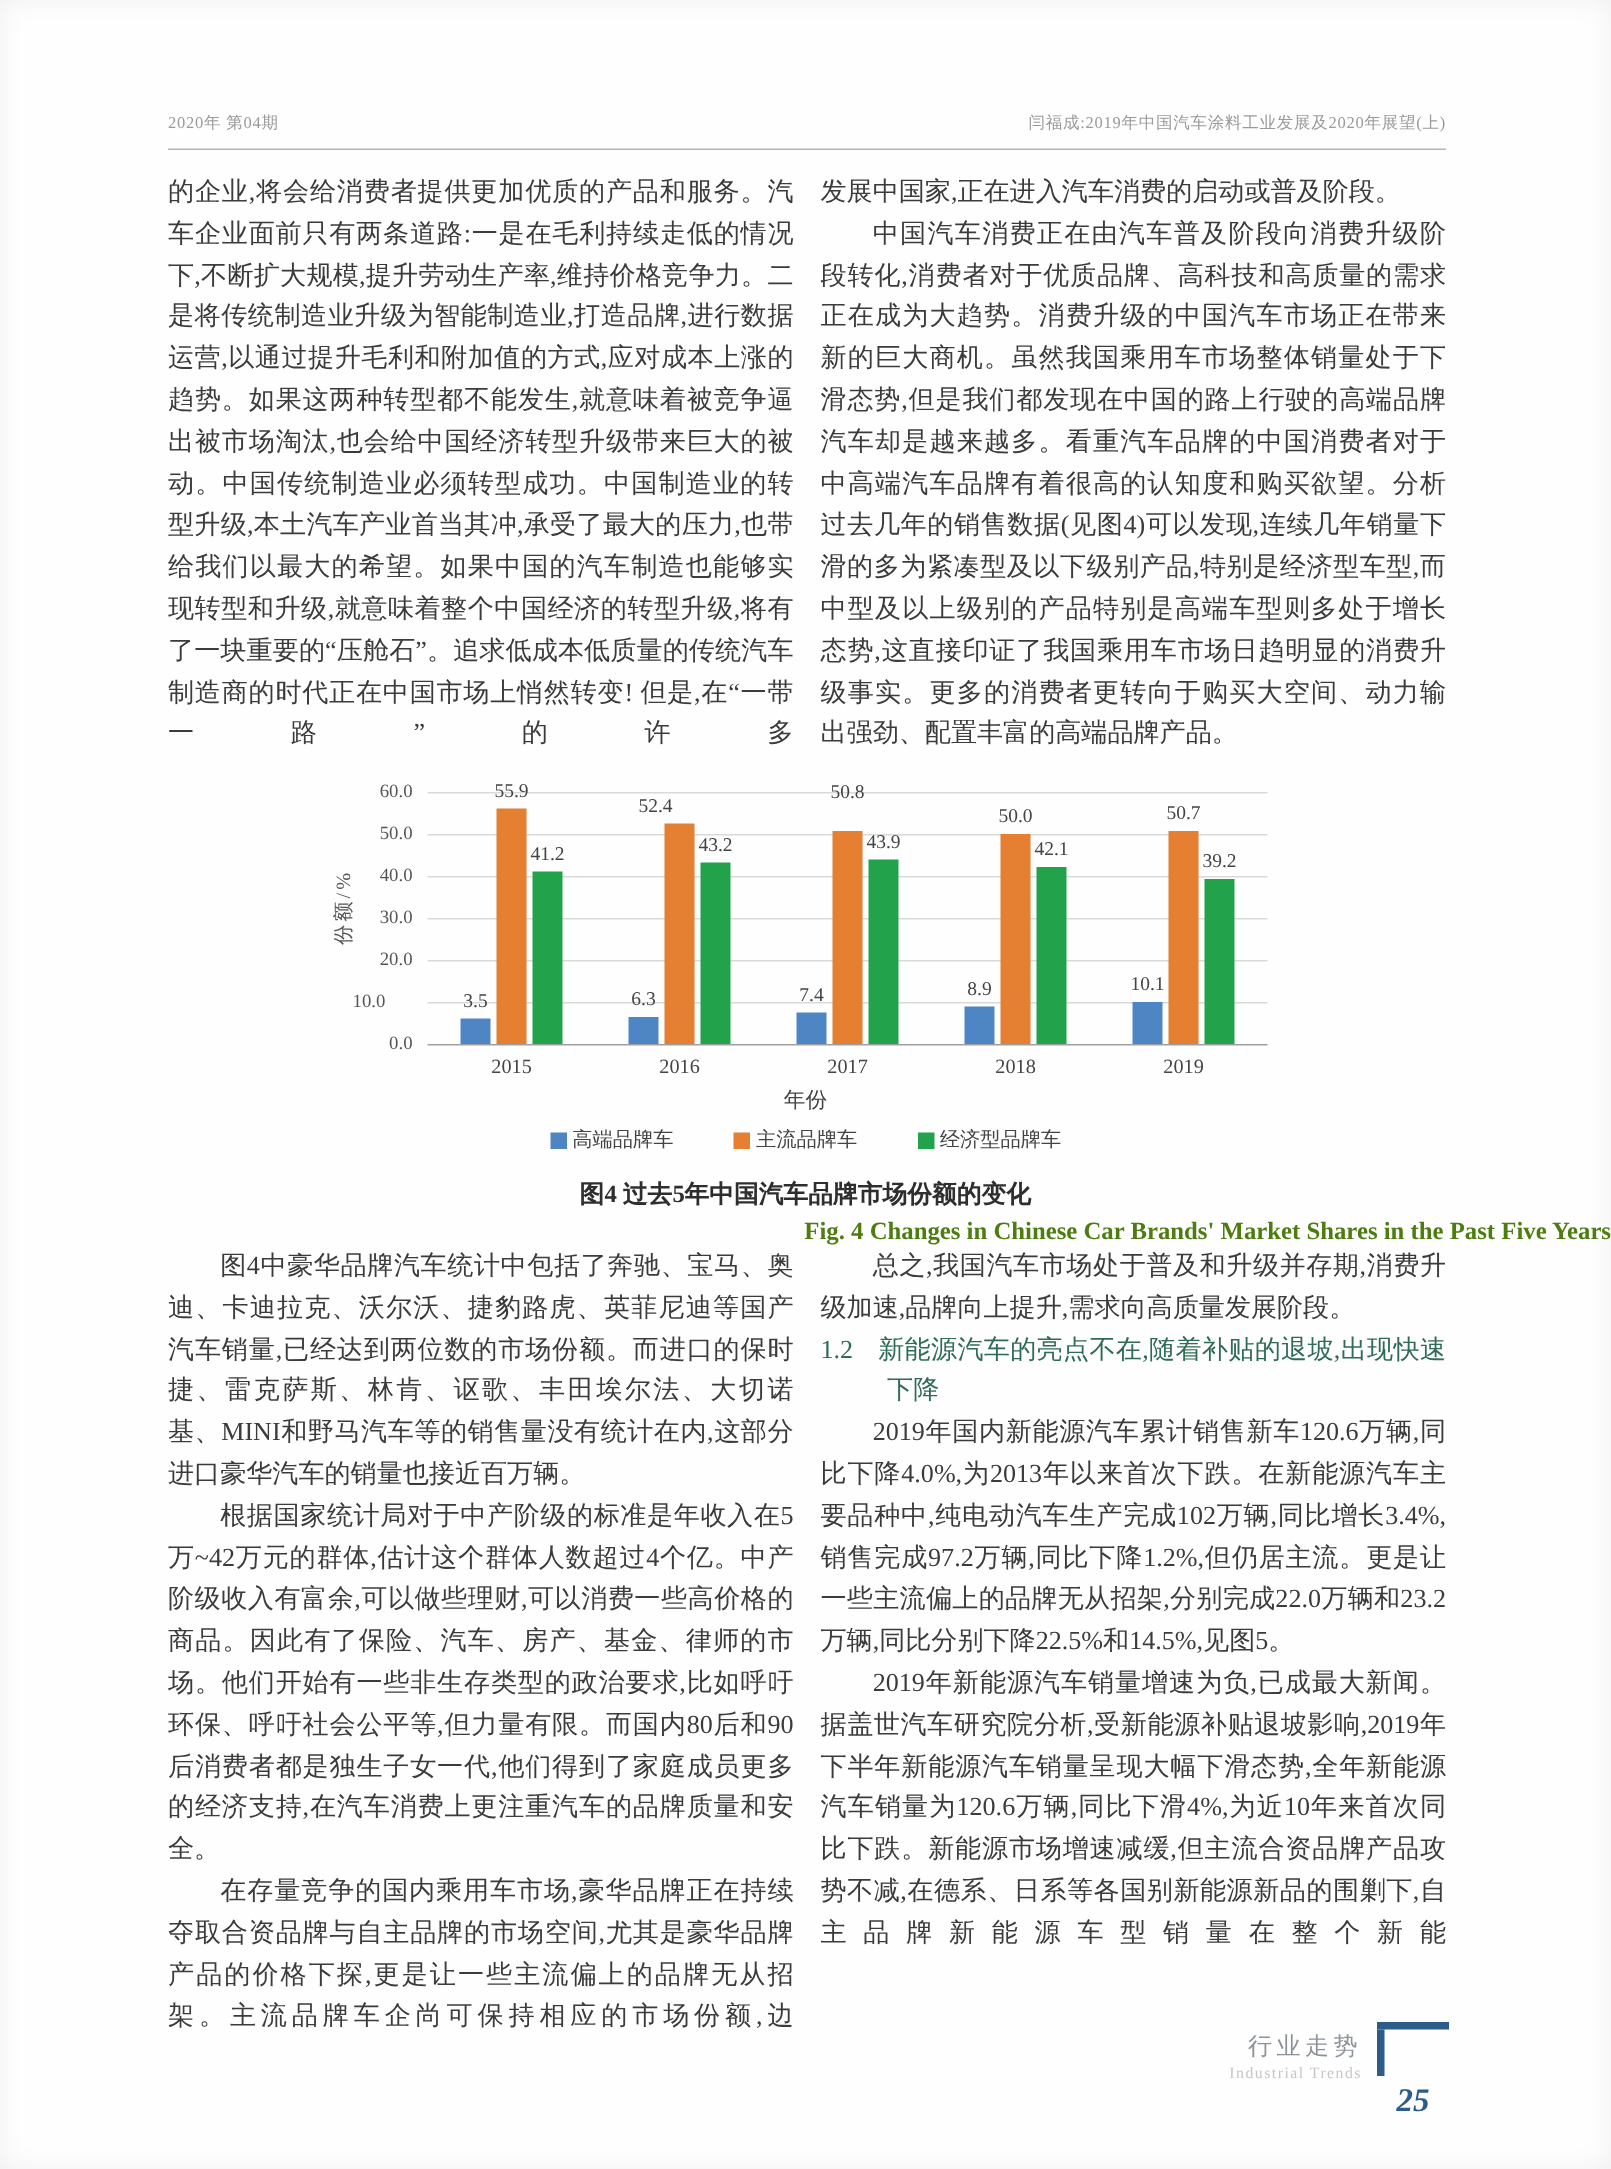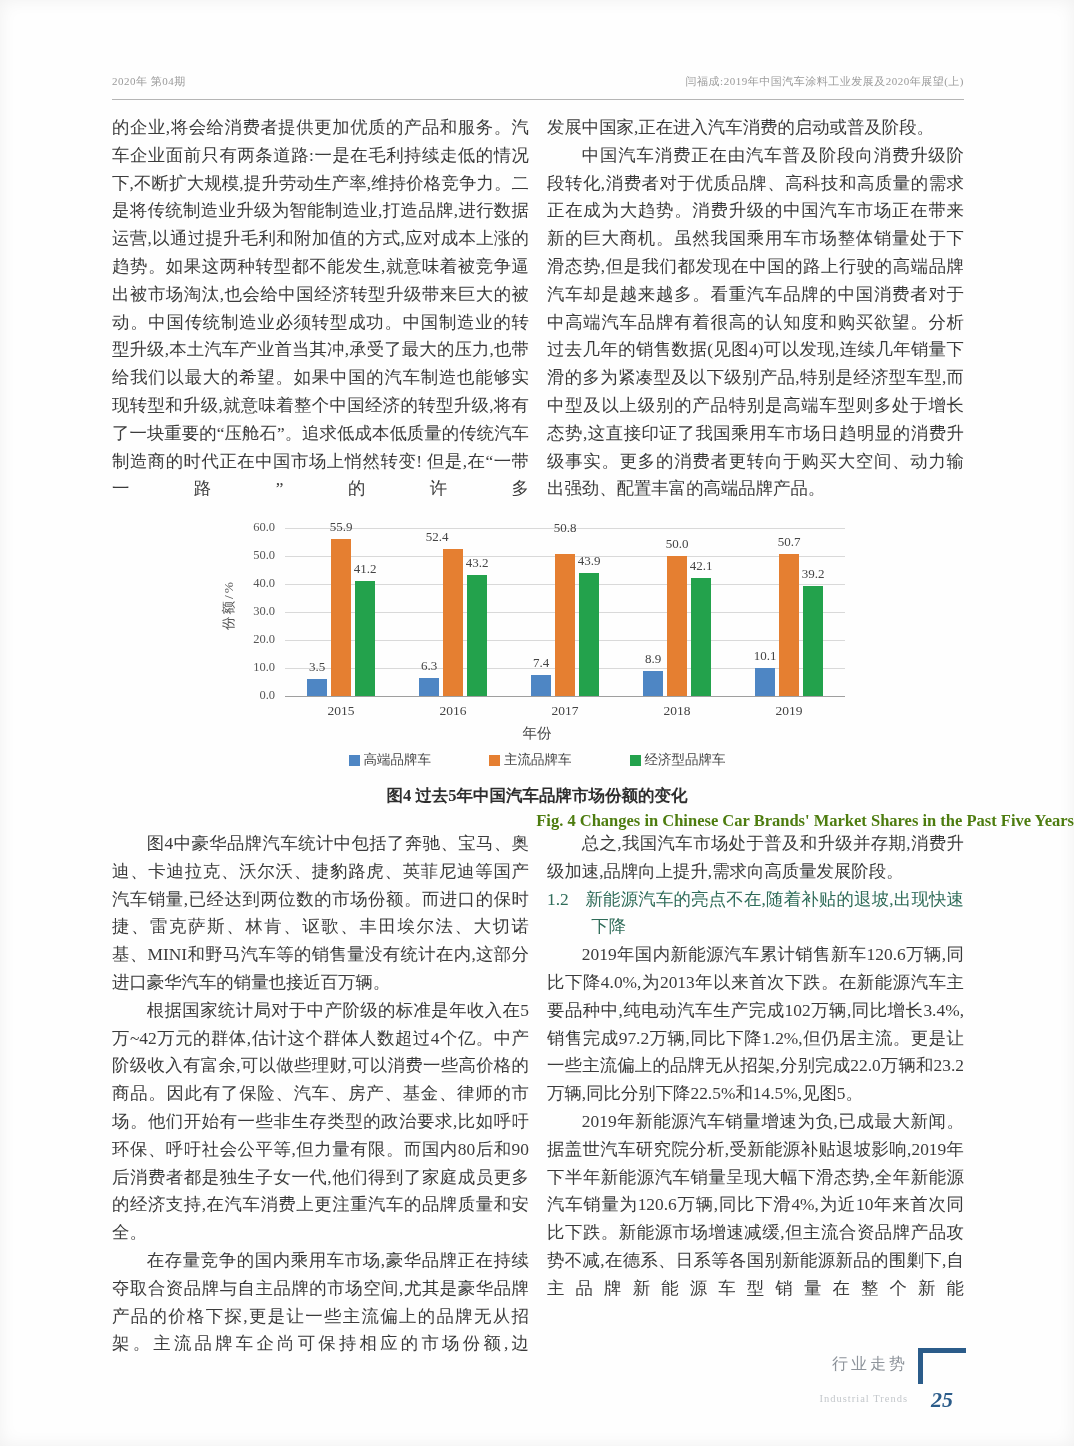--- a/index.html
+++ b/index.html
@@ -26,31 +26,31 @@
   .chart-plot{position:absolute;left:68px;top:18px;width:560px;height:168px;
               border-bottom:1px solid #9f9f9f;}
   .gridline{position:absolute;left:0;right:0;border-top:1px solid #d9d9d9;}
   .bar{position:absolute;bottom:0;}
   .bar-label{position:absolute;transform:translateX(-50%);white-space:nowrap;color:#444;font-size:13px;}
   .ytick{position:absolute;left:0;width:58px;text-align:right;font-size:12.5px;color:#555;}
   .xtick{position:absolute;font-size:13.5px;color:#444;transform:translateX(-50%);}
   .ylabel{position:absolute;left:-28px;top:86px;transform:rotate(-90deg);transform-origin:center;
           font-size:13.5px;color:#555;width:80px;text-align:center;letter-spacing:2px;}
   .xlabel{text-align:center;font-size:14.5px;color:#444;margin-top:2px;}
-  .legend{display:flex;justify-content:center;gap:58px;margin-top:8px;font-size:13.5px;color:#444;}
+  .legend{display:flex;justify-content:center;gap:40px;margin-top:8px;font-size:13.5px;color:#444;}
   .legend-item{display:flex;align-items:center;gap:4px;}
   .swatch{width:11px;height:11px;display:inline-block;}
   .caption-zh{ text-align:center;font-weight:bold;font-size:16.5px;color:#2e2e2e;margin-top:16px;}
   .caption-en{ text-align:right;font-weight:bold;font-size:16.5px;color:#4d7c0f;margin-top:4px;
                font-family:"Liberation Serif","DejaVu Serif",serif;}
   
   .footer{position:absolute;top:1348px;right:108px;display:flex;align-items:flex-start;}
   .footer-words{text-align:right;margin-right:10px;margin-top:6px;}
   .footer-cn{font-size:16px;color:#8d939a;letter-spacing:3px;}
-  .footer-en{font-size:10.5px;color:#c3c7cb;letter-spacing:1px;margin-top:18px;}
+  .footer-en{font-size:10.5px;color:#c3c7cb;letter-spacing:1px;margin-top:2px;}
   .pagebox{width:48px;}
   .pagebox .top{height:5px;width:48px;background:var(--accent,#2b5c8a);}
   .pagebox .body{display:flex;flex-direction:column;}
   .pagebox .vbar{width:5px;height:31px;background:var(--accent,#2b5c8a);}
   .pagebox .num{flex:1;text-align:center;font-style:italic;font-weight:bold;font-size:22px;
                 line-height:32px;color:var(--accent,#2b5c8a);}
 </style>
 </head>
 <body>
 
@@ -107,21 +107,21 @@
           <div class="bar" style="left: 406px; width: 20px; height: 117.88px; background: rgb(35, 162, 76);"></div>
           <div class="bar-label" style="left: 416px; bottom: 121.88px;">42.1</div>
           <div class="bar" style="left: 470px; width: 20px; height: 28.28px; background: rgb(78, 134, 196);"></div>
           <div class="bar-label" style="left: 480px; bottom: 32.28px;">10.1</div>
           <div class="bar" style="left: 494px; width: 20px; height: 141.96px; background: rgb(229, 127, 49);"></div>
           <div class="bar-label" style="left: 504px; bottom: 145.96px;">50.7</div>
           <div class="bar" style="left: 518px; width: 20px; height: 109.76px; background: rgb(35, 162, 76);"></div>
           <div class="bar-label" style="left: 528px; bottom: 113.76px;">39.2</div>
         </div>
     <div class="ytick" style="top: 178px;">0.0</div>
-        <div class="ytick" style="top: 150px;">10.0</div>
+        <div class="ytick" style="top: 150px; text-align: center;">10.0</div>
         <div class="ytick" style="top: 122px;">20.0</div>
         <div class="ytick" style="top: 94px;">30.0</div>
         <div class="ytick" style="top: 66px;">40.0</div>
         <div class="ytick" style="top: 38px;">50.0</div>
         <div class="ytick" style="top: 10px;">60.0</div>
         <div class="xtick" style="left: 124px; top: 193px;">2015</div>
         <div class="xtick" style="left: 236px; top: 193px;">2016</div>
         <div class="xtick" style="left: 348px; top: 193px;">2017</div>
         <div class="xtick" style="left: 460px; top: 193px;">2018</div>
         <div class="xtick" style="left: 572px; top: 193px;">2019</div>

